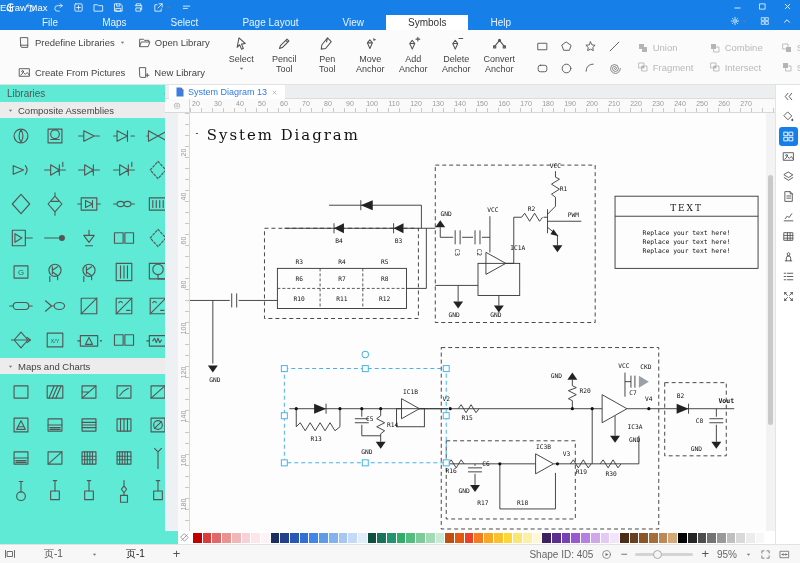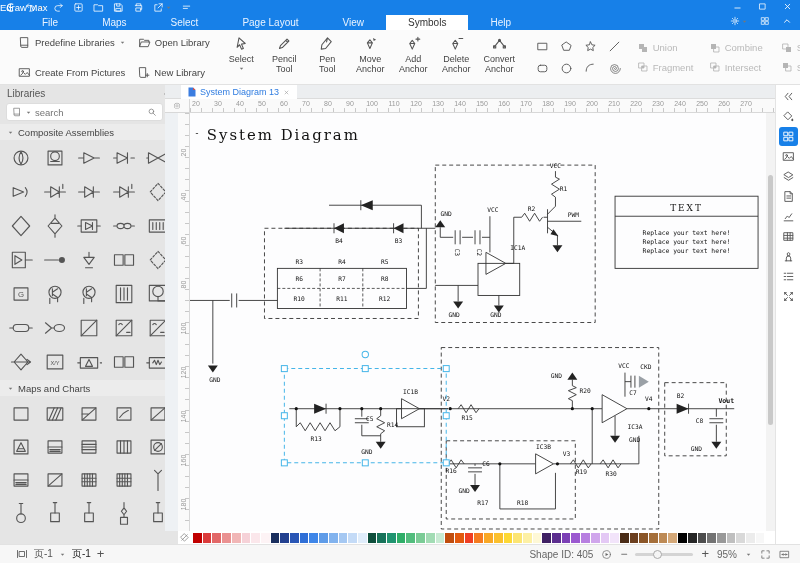--- a/index.html
+++ b/index.html
@@ -33,40 +33,40 @@
   .tool .qicon { width:15px; height:15px; margin-bottom:3px; }
   .shapegrid { display:grid; grid-template-columns:repeat(4,24px); grid-template-rows:22px 22px; align-content:center; justify-items:center; align-items:center; }
   .shapegrid .qicon { width:13px; height:13px; color:#555; cursor:pointer; }
   .boolops { display:flex; flex-direction:column; justify-content:space-evenly; }
   .boolrow { display:flex; }
   .bool { display:flex; align-items:center; gap:4px; width:72px; font-size:9.5px; color:#b9b9b9; cursor:default; }
   .bool .qicon { width:12px; height:12px; color:#b5b5b5; }
   .caret { width:7px; height:7px; color:#777; }
 
   
-  .sidebar { position:absolute; left:0; top:85px; width:180px; bottom:19px; background:#e5e5e5; border-right:1px solid #e0e0e0; overflow:hidden; }
+  .sidebar { position:absolute; left:0; top:85px; width:180px; bottom:19px; background:#5eead4; border-right:1px solid #e0e0e0; overflow:hidden; }
   .sb-head { height:17px; display:flex; justify-content:space-between; align-items:center; padding:0 7px; font-size:10px; color:#555; }
   .sb-head .qicon { width:10px; height:10px; color:#888; cursor:pointer; }
   .sb-searchrow { display:flex; align-items:center; gap:3px; padding:1px 5px 3px 6px; }
   .sb-search { flex:1; height:18px; background:#fff; border:1px solid #ddd; border-radius:3px; display:flex; align-items:center; padding:0 5px; gap:3px; }
   .sb-search input { border:none; outline:none; flex:1; font-size:9.5px; width:60px; color:#444; background:transparent; font-family:"Liberation Sans",sans-serif; }
   .sb-search .qicon { width:10px; height:10px; color:#777; }
   .sb-scrollarrows { display:flex; flex-direction:column; gap:1px; color:#999; }
   .sb-scrollarrows .qicon { width:8px; height:8px; cursor:pointer; }
   .sb-section { height:16px; background:#ececec; display:flex; align-items:center; padding:0 7px; gap:4px; font-size:9.5px; color:#444; cursor:pointer; }
   .sb-section .closex { margin-left:auto; width:8px; height:8px; color:#999; }
   .symgrid { display:grid; grid-template-columns:repeat(5,1fr); padding:1px 4px; }
   .symcell { height:34px; display:flex; align-items:center; justify-content:center; color:#555; cursor:pointer; }
   .symcell svg { width:26px; height:26px; }
   .mapgrid .symcell { height:33px; }
 
   
   .canvas { position:absolute; left:165px; top:85px; right:25px; bottom:32px; background:#eef1f4; overflow:hidden; }
   .tabbar { position:absolute; top:0; left:0; right:0; height:14px; background:#eceef0; border-bottom:1px solid #dcdcdc; display:flex; }
-  .doctab { height:14px; background:#fff; display:flex; align-items:center; gap:4px; padding:0 7px; margin-left:16px; font-size:9px; color:#2f7ce0; cursor:pointer; }
+  .doctab { height:14px; background:#fff; display:flex; align-items:center; gap:4px; padding:0 7px; margin-left:4px; font-size:9px; color:#2f7ce0; cursor:pointer; }
   .doctab .closex { width:7px; height:7px; color:#999; }
   .ruler-corner { position:absolute; top:14px; left:0; width:25px; height:14px; background:#fafafa; border-bottom:1px solid #d8d8d8; border-right:1px solid #d8d8d8; color:#999; display:flex; align-items:center; justify-content:center; font-size:8px; }
   .ruler-h { position:absolute; top:14px; left:25px; right:0; height:14px; background:#fafafa; border-bottom:1px solid #d8d8d8; overflow:hidden; }
   .ruler-h .ticks { position:absolute; bottom:0; left:0; right:0; height:4px; background:repeating-linear-gradient(90deg,#c8c8c8 0 1px,transparent 1px 11px); }
   .rl { position:absolute; top:1px; font-size:7px; color:#999; width:16px; text-align:center; }
   .ruler-v { position:absolute; top:28px; left:13px; width:12px; bottom:0; background:#fafafa; border-right:1px solid #d8d8d8; overflow:hidden; }
   .ruler-v .ticks { position:absolute; right:0; top:0; bottom:0; width:4px; background:repeating-linear-gradient(180deg,#c8c8c8 0 1px,transparent 1px 11px); }
   .rlv { position:absolute; left:1px; font-size:7px; color:#999; transform:rotate(-90deg); transform-origin:center; width:16px; text-align:center; }
   .lmargin { position:absolute; top:28px; left:0; width:13px; bottom:0; background:#eef1f4; }
   .page { position:absolute; left:25px; top:28px; right:9px; bottom:0; background:#fdfdfe; }
@@ -86,21 +86,21 @@
   .rightbar { position:absolute; right:0; top:85px; width:25px; bottom:19px; background:#fff; border-left:1px solid #e4e4e4; display:flex; flex-direction:column; align-items:center; padding-top:2px; gap:1px; }
   .rricon { width:19px; height:19px; border-radius:3px; display:flex; align-items:center; justify-content:center; color:#555; cursor:pointer; }
   .rricon svg { width:13px; height:13px; }
   .rricon.active { background:#1780e8; color:#fff; }
 
   
   .palette { position:absolute; left:178px; right:25px; top:531px; height:13px; display:flex; align-items:center; background:#fff; }
   .nofill { width:13px; height:11px; color:#888; margin-right:2px; cursor:pointer; }
   .sw { flex:1; height:10px; margin-right:1px; cursor:pointer; }
   .statusbar { position:absolute; left:0; right:0; bottom:0; height:19px; background:#f7f7f7; border-top:1px solid #e2e2e2; display:flex; align-items:center; font-size:10px; color:#555; }
-  .st-left { display:flex; align-items:center; gap:6px; padding-left:16px; }
+  .st-left { display:flex; align-items:center; gap:28px; padding-left:4px; }
   .st-left .qicon { color:#555; width:12px; height:12px; }
   .pgtab { color:#222; cursor:pointer; }
   .plus { font-size:13px; color:#555; cursor:pointer; line-height:10px; }
   .st-right { margin-left:auto; display:flex; align-items:center; gap:8px; padding-right:10px; color:#666; }
   .st-right .qicon { width:11px; height:11px; color:#666; cursor:pointer; }
   .slider { width:58px; height:3px; background:#d4d4d4; border-radius:2px; position:relative; cursor:pointer; }
   .sthumb { position:absolute; left:18px; top:-3px; width:9px; height:9px; border-radius:50%; background:#f5f5f5; border:1px solid #aaa; }
   .minus { font-size:12px; cursor:pointer; }
 
   .ic { fill:none; stroke:currentColor; stroke-width:1.7; stroke-linecap:round; stroke-linejoin:round; }
@@ -732,42 +732,20 @@
     <div class="rdiv"></div>
 
   </div>
 
   <div class="sidebar">
     <div class="sb-head">
       <span>Libraries</span>
       <svg class="ic qicon">
           <use href="#ic-chevl"></use>
         </svg>
-    </div>
-    <div class="sb-searchrow">
-      <div class="sb-search">
-        <svg class="ic qicon">
-            <use href="#ic-book"></use>
-          </svg>
-        <svg class="ic caret">
-            <use href="#ic-caret"></use>
-          </svg>
-        <input placeholder="search" style="">
-        <svg class="ic qicon">
-            <use href="#ic-search"></use>
-          </svg>
-      </div>
-      <div class="sb-scrollarrows">
-        <svg class="ic qicon">
-            <use href="#ic-chevup"></use>
-          </svg>
-        <svg class="ic qicon">
-            <use href="#ic-chevdown"></use>
-          </svg>
-      </div>
     </div>
     <div class="sb-section">
       <svg class="ic caret">
           <use href="#ic-caret"></use>
         </svg>
       <span>Composite Assemblies</span>
       <svg class="ic closex">
           <use href="#ic-x"></use>
         </svg>
     </div>

